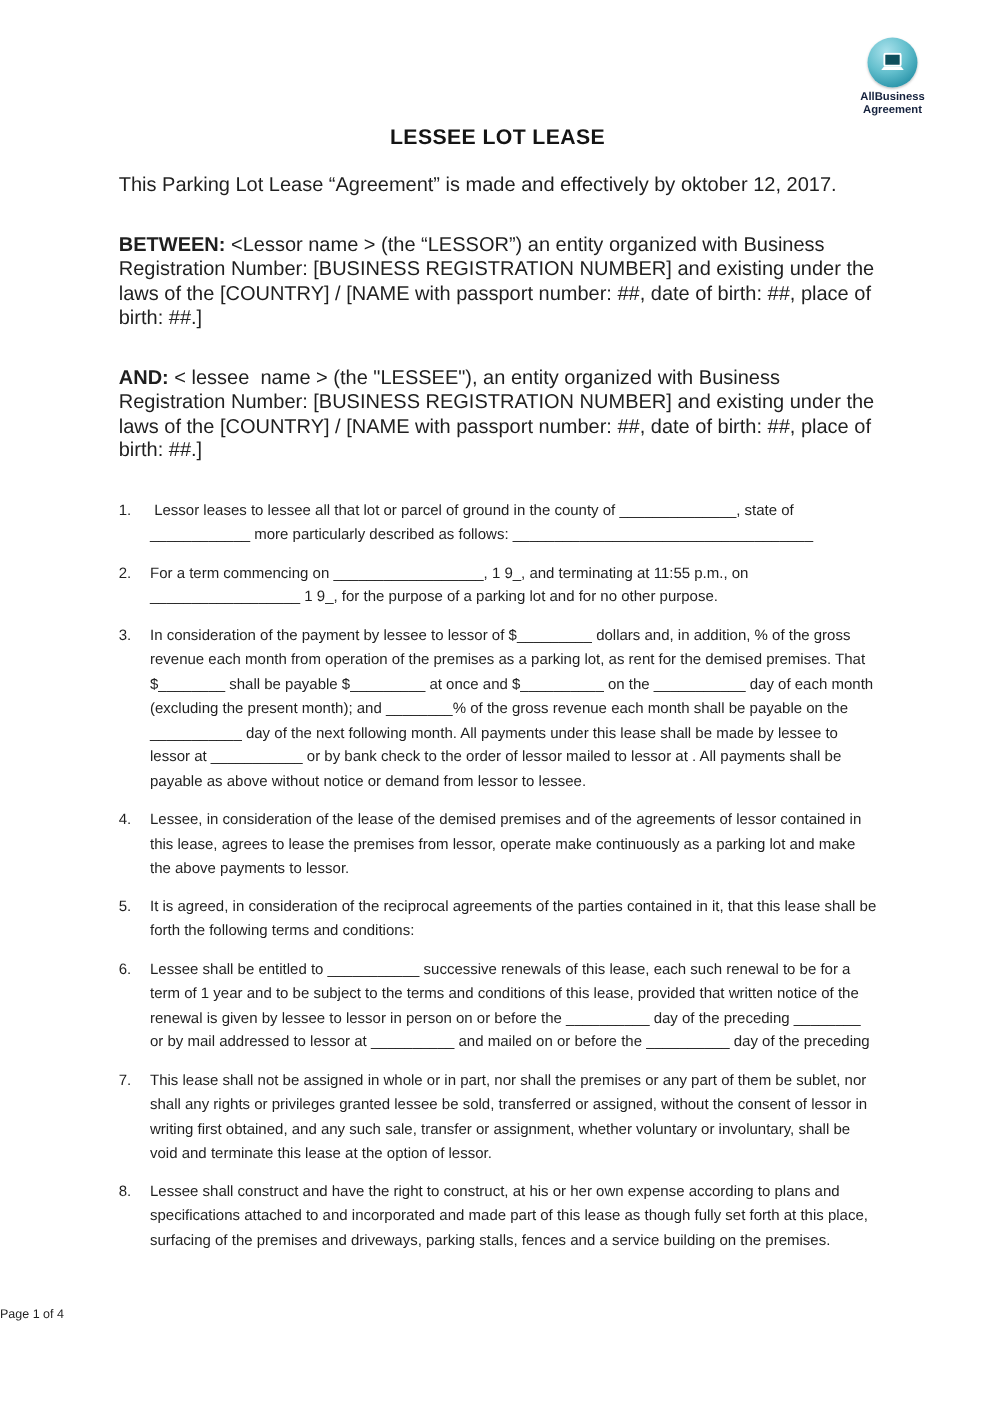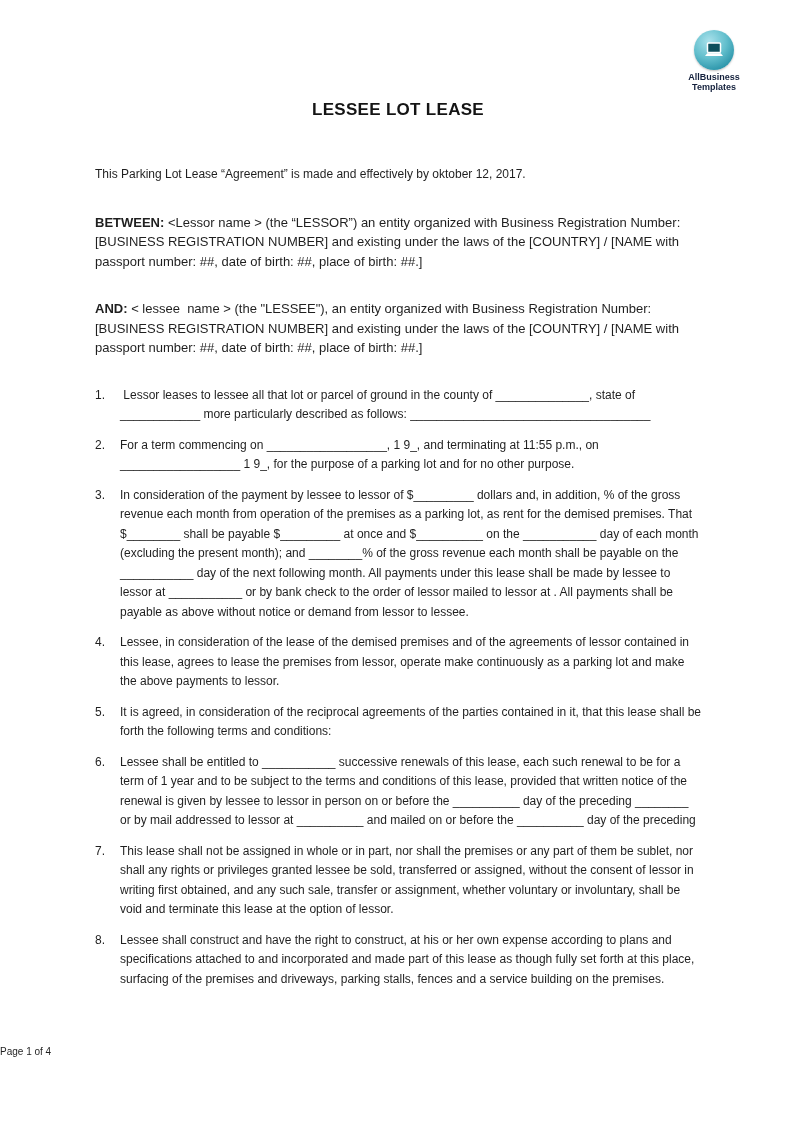--- a/index.html
+++ b/index.html
@@ -44,26 +44,26 @@
   }
   .title {
     text-align: center;
     font-size: 17px;
     font-weight: 700;
     letter-spacing: 0.3px;
     color: #141414;
     line-height: 22px;
   }
   .intro {
-    margin-top: 44px;
-    font-size: 12px;
+    margin-top: 18px;
+    font-size: 16px;
     line-height: 19.5px;
   }
   .party {
-    font-size: 13px;
+    font-size: 16px;
     line-height: 19.5px;
   }
   #between-paragraph { margin-top: 28px; }
   #and-paragraph { margin-top: 28px; }
   .lbl { font-weight: 700; }
   .ptxt, .txt { white-space: pre-wrap; }
   .clauses { margin-top: 28px; }
   .clause {
     display: flex;
     font-size: 12px;
@@ -89,21 +89,21 @@
 
   <div class="logo">
     <div class="logo-circle">
       <svg width="22" height="17" viewBox="0 0 22 17">
         <rect x="4.5" y="1" width="13" height="9.5" rx="1" fill="#0e4f5c" stroke="#ffffff" stroke-width="1.5"></rect>
         <path d="M2 14 L20 14 L17.8 11.2 L4.2 11.2 Z" fill="#ffffff"></path>
       </svg>
     </div>
     <div class="logo-text">
       <div>AllBusiness</div>
-      <div>Templates</div>
+      <div>Agreement</div>
     </div>
   </div>
 
   <h1 class="title">LESSEE LOT LEASE</h1>
 
   <p class="intro">This Parking Lot Lease “Agreement” is made and effectively by oktober 12, 2017.</p>
 
   <p class="party" id="between-paragraph"><span class="lbl">BETWEEN:</span> <span class="ptxt">&lt;Lessor name &gt; (the “LESSOR”) an entity organized with Business Registration Number: [BUSINESS REGISTRATION NUMBER] and existing under the laws of the [COUNTRY] / [NAME with passport number: ##, date of birth: ##, place of birth: ##.]</span></p>
 
   <p class="party" id="and-paragraph"><span class="lbl">AND:</span> <span class="ptxt">&lt; lessee  name &gt; (the "LESSEE"), an entity organized with Business Registration Number: [BUSINESS REGISTRATION NUMBER] and existing under the laws of the [COUNTRY] / [NAME with passport number: ##, date of birth: ##, place of birth: ##.]</span></p>

